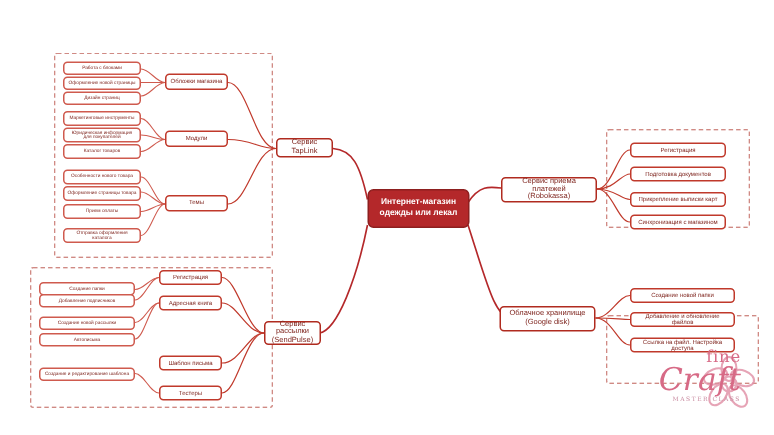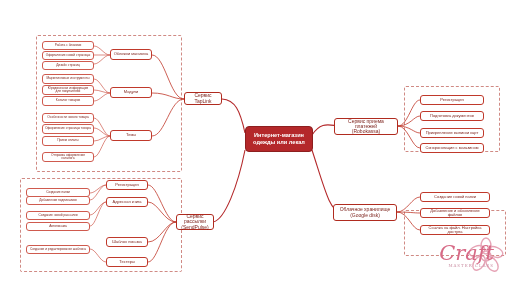--- a/index.html
+++ b/index.html
@@ -161,17 +161,18 @@
     <g transform="translate(92,26)" fill="none" stroke="#e08fa5" stroke-width="1.4" opacity=".85">
       <circle cx="0" cy="0" r="5"></circle>
       <ellipse cx="0" cy="-10" rx="5" ry="8"></ellipse>
       <ellipse cx="9" cy="-4" rx="8" ry="5" transform="rotate(20 9 -4)"></ellipse>
       <ellipse cx="6" cy="8" rx="5" ry="8" transform="rotate(-35 6 8)"></ellipse>
       <ellipse cx="-7" cy="7" rx="5" ry="8" transform="rotate(35 -7 7)"></ellipse>
       <ellipse cx="-9" cy="-5" rx="8" ry="5" transform="rotate(-20 -9 -5)"></ellipse>
     </g>
   </svg>
   <div class="wm-text" style="right:22px;bottom:22px;">
+    <div class="wm-fine">fine</div>
     <div class="wm-craft">Craft</div>
     <div class="wm-sub">MASTER CLASS</div>
   </div>
 
 </div>
 
 </body></html>

